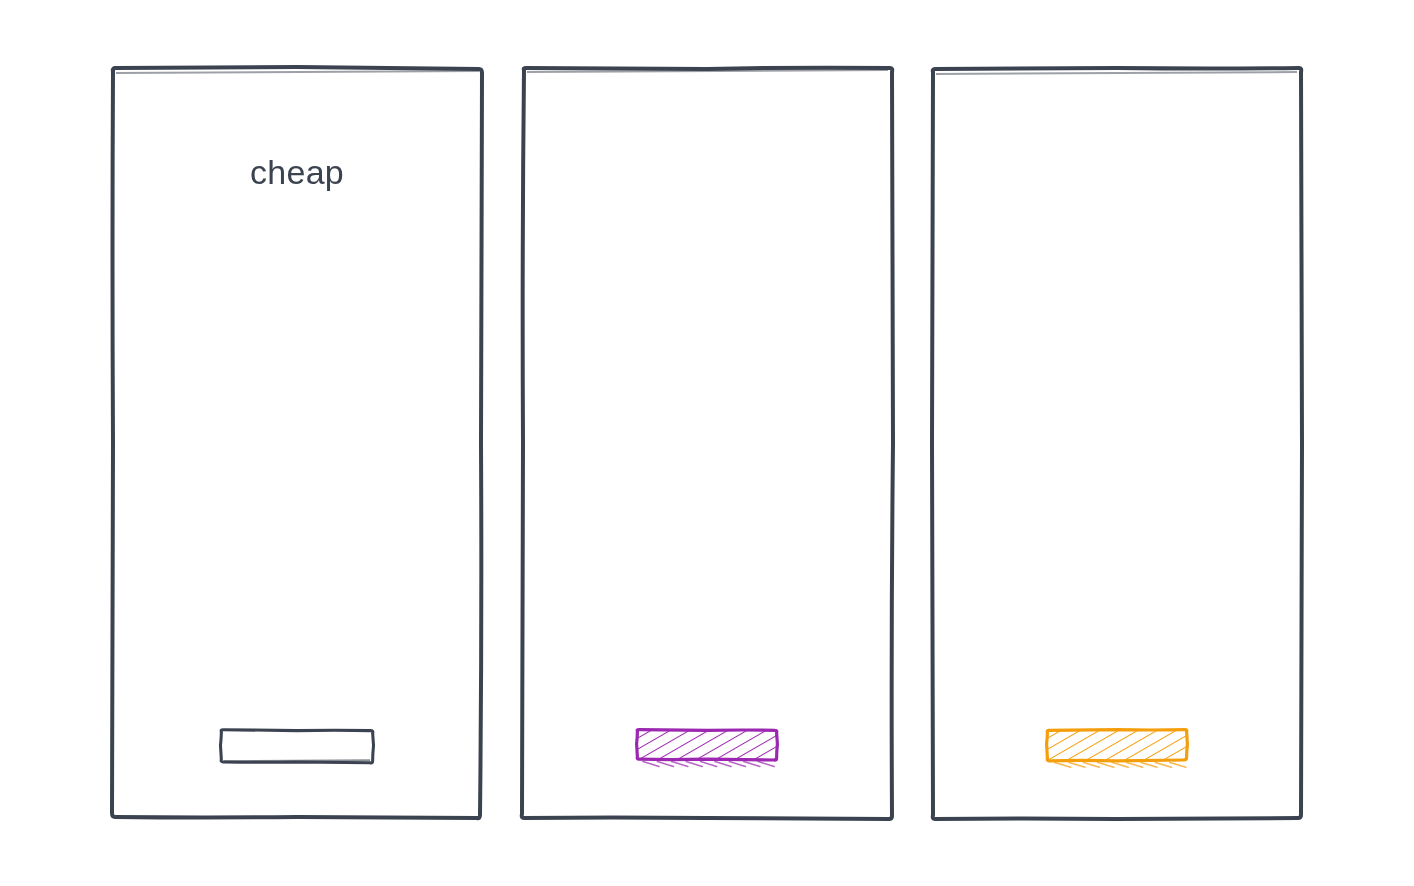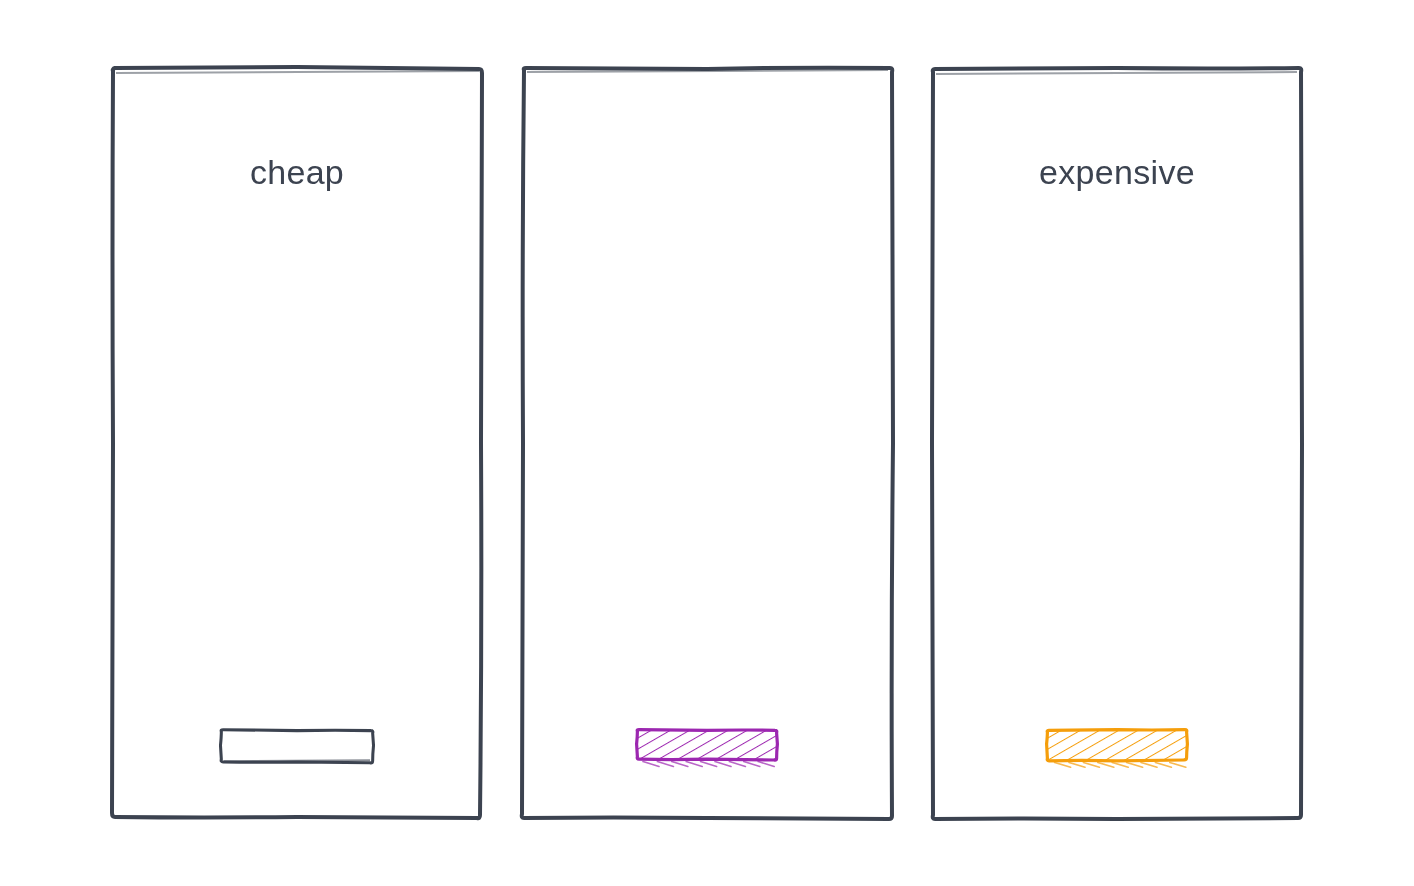--- a/index.html
+++ b/index.html
@@ -80,21 +80,20 @@
     <path d="M 3 4 Q 2 2 5 2 L 90 3 Q 135 2 175 3 Q 178 3 177 6 L 178 20 Q 177 30 177 38 Q 177 41 174 40 L 90 39 Q 45 40 5 39 Q 2 39 3 36 L 2 20 Q 3 10 3 4 Z" fill="url(#hatch-purple)" stroke="#9c27b0" stroke-width="4" stroke-linejoin="round" stroke-linecap="round"></path>
     <path d="M 10 42 L 30 48 M 28 42 L 48 48 M 46 42 L 66 48 M 64 42 L 84 48 M 82 42 L 102 48 M 100 42 L 120 48 M 118 42 L 138 48 M 136 42 L 156 48 M 154 42 L 174 48" stroke="#9c27b0" stroke-width="2" stroke-linecap="round" opacity="0.7"></path>
   </svg>
 </div>
 
 <div class="card">
   <svg class="card-border" viewBox="0 0 380 760">
     <path d="M 6 9 Q 5 6 8 6 L 190 5 Q 280 6 372 5 Q 375 5 374 9 L 375 380 Q 374 570 374 752 Q 374 755 371 755 L 190 756 Q 95 755 8 756 Q 5 756 6 752 L 5 380 Q 6 190 6 9 Z" fill="none" stroke="#3c4350" stroke-width="4" stroke-linejoin="round" stroke-linecap="round"></path>
     <path d="M 9 11 L 370 9" fill="none" stroke="#3c4350" stroke-width="2" opacity="0.5"></path>
   </svg>
-  <div class="card-title">expensive</div>
   <svg class="ad-slot" viewBox="0 0 180 50">
     <defs>
       <pattern id="hatch-orange" patternUnits="userSpaceOnUse" width="12" height="12" patternTransform="rotate(60)">
         <line x1="0" y1="0" x2="0" y2="12" stroke="#f59e0b" stroke-width="2.5"></line>
       </pattern>
     </defs>
     <path d="M 3 5 Q 2 3 5 3 L 90 2 Q 135 3 175 2 Q 178 2 177 5 L 178 20 Q 177 30 177 37 Q 177 40 174 40 L 90 41 Q 45 40 5 41 Q 2 41 3 38 L 2 20 Q 3 10 3 5 Z" fill="url(#hatch-orange)" stroke="#f59e0b" stroke-width="4" stroke-linejoin="round" stroke-linecap="round"></path>
     <path d="M 12 43 L 32 49 M 30 43 L 50 49 M 48 43 L 68 49 M 66 43 L 86 49 M 84 43 L 104 49 M 102 43 L 122 49 M 120 43 L 140 49 M 138 43 L 158 49 M 156 43 L 176 49" stroke="#f59e0b" stroke-width="2" stroke-linecap="round" opacity="0.7"></path>
   </svg>
 </div>

